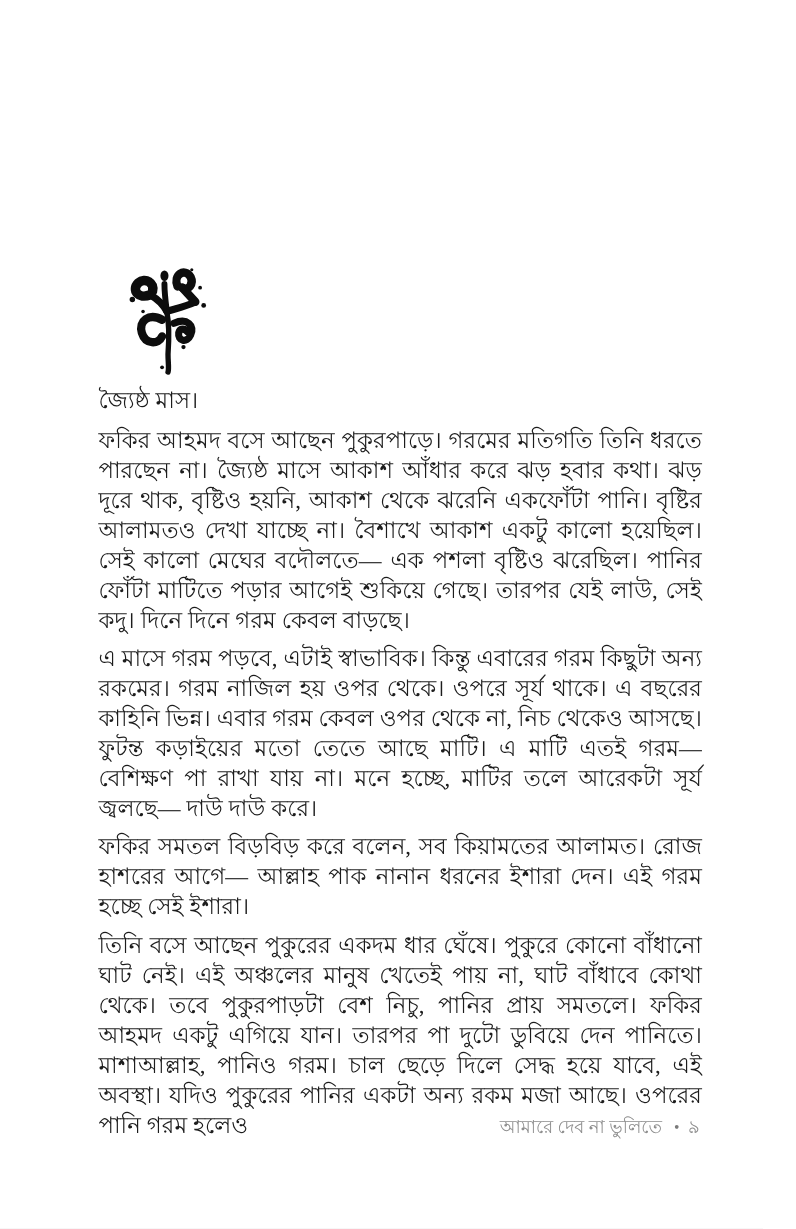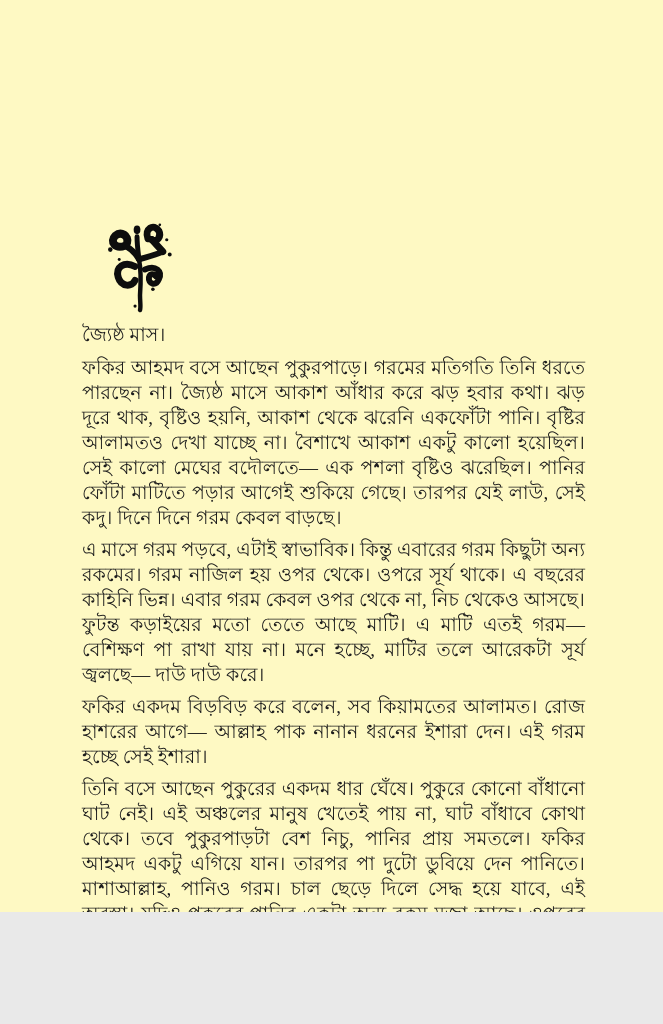--- a/index.html
+++ b/index.html
@@ -4,23 +4,23 @@
 <style>
   html, body {
     margin: 0;
     padding: 0;
     background: #e9e9e9;
     font-family: "Liberation Serif", "DejaVu Serif", serif;
   }
   .page {
     position: relative;
     width: 663px;
-    height: 912px;
+    height: 1024px;
     margin: 0 auto;
-    background: #fef9c3;
+    background: #ffffff;
     overflow: hidden;
     color: #1c1c1c;
   }
   .ornament {
     position: absolute;
     left: 100px;
     top: 210px;
     width: 82px;
     height: 104px;
   }
@@ -90,18 +90,21 @@
         <circle cx="59" cy="15" r="1.3"></circle>
         <circle cx="13" cy="28" r="1.2"></circle>
       </g>
     </svg>
   </div>
 
   <div class="body-text">
     <p class="heading">জ্যৈষ্ঠ মাস।</p>
     <p>ফকির আহমদ বসে আছেন পুকুরপাড়ে। গরমের মতিগতি তিনি ধরতে পারছেন না। জ্যৈষ্ঠ মাসে আকাশ আঁধার করে ঝড় হবার কথা। ঝড় দূরে থাক, বৃষ্টিও হয়নি, আকাশ থেকে ঝরেনি একফোঁটা পানি। বৃষ্টির আলামতও দেখা যাচ্ছে না। বৈশাখে আকাশ একটু কালো হয়েছিল। সেই কালো মেঘের বদৌলতে— এক পশলা বৃষ্টিও ঝরেছিল। পানির ফোঁটা মাটিতে পড়ার আগেই শুকিয়ে গেছে। তারপর যেই লাউ, সেই কদু। দিনে দিনে গরম কেবল বাড়ছে।</p>
     <p>এ মাসে গরম পড়বে, এটাই স্বাভাবিক। কিন্তু এবারের গরম কিছুটা অন্য রকমের। গরম নাজিল হয় ওপর থেকে। ওপরে সূর্য থাকে। এ বছরের কাহিনি ভিন্ন। এবার গরম কেবল ওপর থেকে না, নিচ থেকেও আসছে। ফুটন্ত কড়াইয়ের মতো তেতে আছে মাটি। এ মাটি এতই গরম— বেশিক্ষণ পা রাখা যায় না। মনে হচ্ছে, মাটির তলে আরেকটা সূর্য জ্বলছে— দাউ দাউ করে।</p>
-    <p>ফকির একদম বিড়বিড় করে বলেন, সব কিয়ামতের আলামত। রোজ হাশরের আগে— আল্লাহ পাক নানান ধরনের ইশারা দেন। এই গরম হচ্ছে সেই ইশারা।</p>
+    <p>ফকির সমতল বিড়বিড় করে বলেন, সব কিয়ামতের আলামত। রোজ হাশরের আগে— আল্লাহ পাক নানান ধরনের ইশারা দেন। এই গরম হচ্ছে সেই ইশারা।</p>
     <p>তিনি বসে আছেন পুকুরের একদম ধার ঘেঁষে। পুকুরে কোনো বাঁধানো ঘাট নেই। এই অঞ্চলের মানুষ খেতেই পায় না, ঘাট বাঁধাবে কোথা থেকে। তবে পুকুরপাড়টা বেশ নিচু, পানির প্রায় সমতলে। ফকির আহমদ একটু এগিয়ে যান। তারপর পা দুটো ডুবিয়ে দেন পানিতে। মাশাআল্লাহ, পানিও গরম। চাল ছেড়ে দিলে সেদ্ধ হয়ে যাবে, এই অবস্থা। যদিও পুকুরের পানির একটা অন্য রকম মজা আছে। ওপরের পানি গরম হলেও</p>
   </div>
 
+  <div class="footer">
+    <span>আমারে দেব না ভুলিতে</span><span class="bullet">•</span><span>৯</span>
+  </div>
 
 </div>
 
 </body></html>

